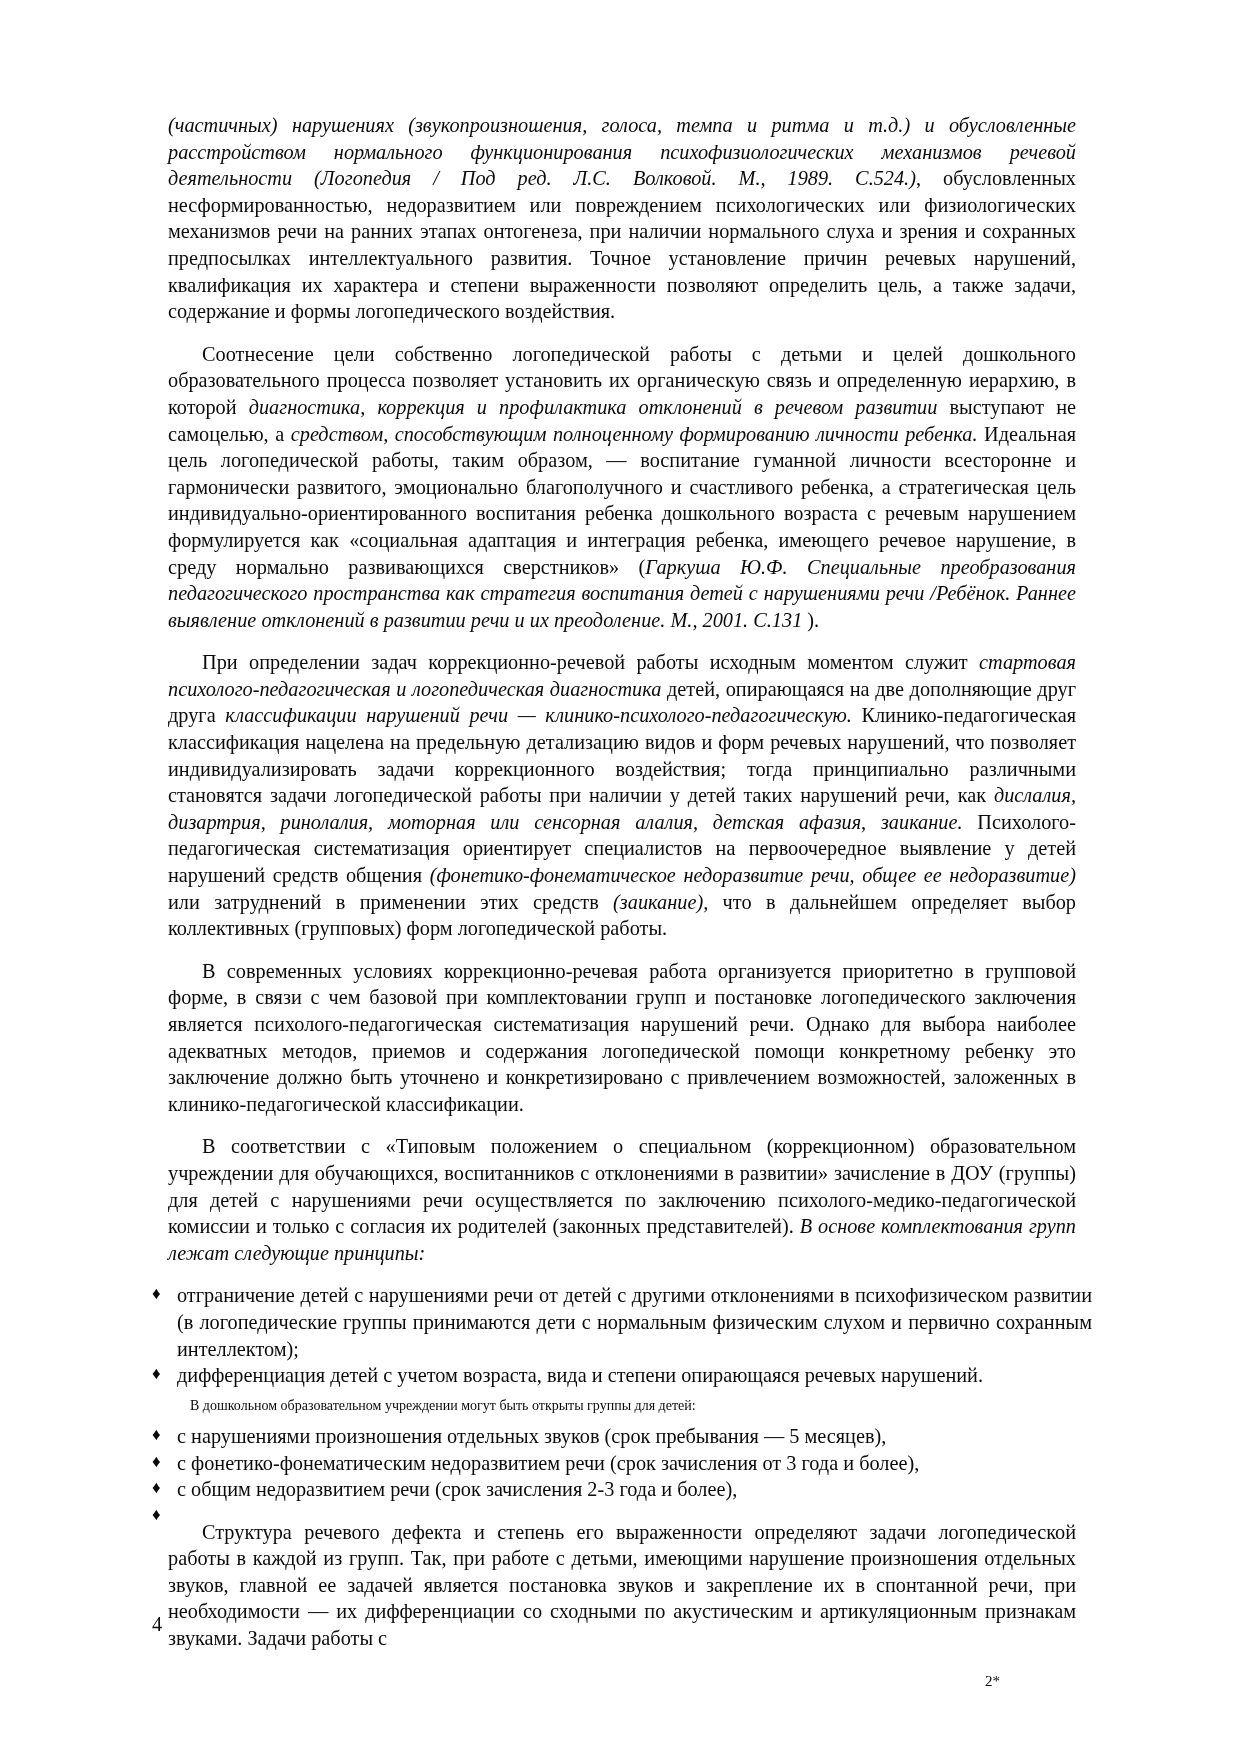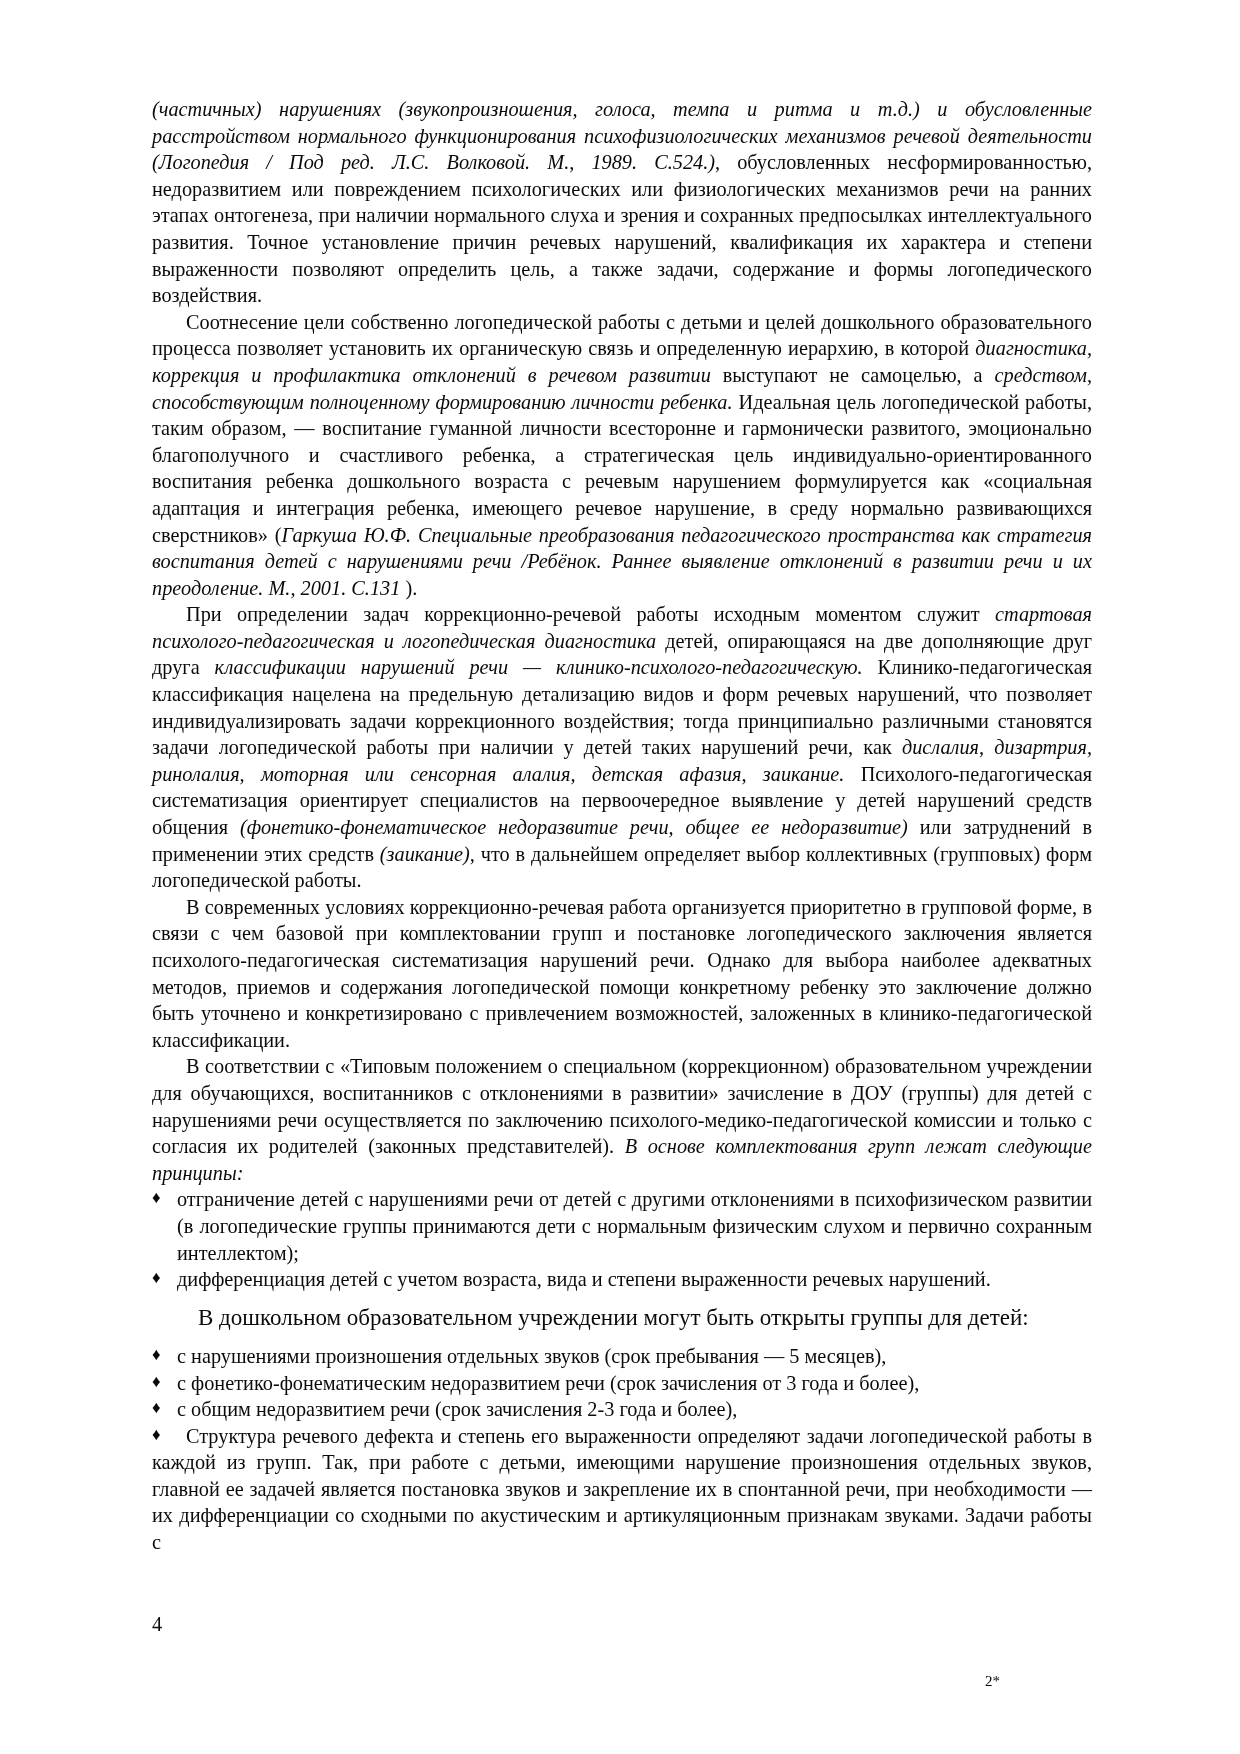--- a/index.html
+++ b/index.html
@@ -22,21 +22,21 @@
     height: 1754px;
     background: #ffffff;
   }
   .content {
     position: absolute;
     left: 152px;
     top: 96px;
     width: 940px;
   }
   p.para {
-    margin: 0;
+    margin: 16px;
     text-align: justify;
     text-justify: inter-word;
     font-size: 20.3px;
     line-height: 26.6px;
     text-indent: 34px;
     hyphens: none;
   }
   p.para.noindent {
     text-indent: 0;
   }
@@ -60,23 +60,23 @@
     position: absolute;
     left: 0px;
     top: -1px;
     font-size: 17px;
     line-height: 26.6px;
   }
   ul.bullets.tight li {
     line-height: 26.4px;
   }
   .midline {
-    margin: 12px;
+    margin: 4px;
     text-align: justify;
-    font-size: 23px;
+    font-size: 14px;
     line-height: 26.6px;
     text-indent: 34px;
   }
   .page-number {
     position: absolute;
     left: 152px;
     top: 1612px;
     font-size: 20.3px;
     line-height: 24px;
   }
@@ -101,21 +101,21 @@
     <p class="para"><span>Соотнесение цели собственно логопедической работы с детьми и целей дошкольного образовательного процесса позволяет установить их органическую связь и определенную иерархию, в которой </span><i>диагностика, коррекция и профилактика отклонений в речевом развитии</i><span> выступают не самоцелью, а </span><i>средством, способствующим полноценному формированию личности ребенка.</i><span> Идеальная цель логопедической работы, таким образом, — воспитание гуманной личности всесторонне и гармонически развитого, эмоционально благополучного и счастливого ребенка, а стратегическая цель индивидуально-ориентированного воспитания ребенка дошкольного возраста с речевым нарушением формулируется как «социальная адаптация и интеграция ребенка, имеющего речевое нарушение, в среду нормально развивающихся сверстников» (</span><i>Гаркуша Ю.Ф. Специальные преобразования педагогического пространства как стратегия воспитания детей с нарушениями речи /Ребёнок. Раннее выявление отклонений в развитии речи и их преодоление. М., 2001. С.131</i><span> ).</span></p>
 
     <p class="para"><span>При определении задач коррекционно-речевой работы исходным моментом служит </span><i>стартовая психолого-педагогическая и логопедическая диагностика</i><span> детей, опирающаяся на две дополняющие друг друга </span><i>классификации нарушений речи — клинико-психолого-педагогическую.</i><span> Клинико-педагогическая классификация нацелена на предельную детализацию видов и форм речевых нарушений, что позволяет индивидуализировать задачи коррекционного воздействия; тогда принципиально различными становятся задачи логопедической работы при наличии у детей таких нарушений речи, как </span><i>дислалия, дизартрия, ринолалия, моторная или сенсорная алалия, детская афазия, заикание.</i><span> Психолого-педагогическая систематизация ориентирует специалистов на первоочередное выявление у детей нарушений средств общения </span><i>(фонетико-фонематическое недоразвитие речи, общее ее недоразвитие)</i><span> или затруднений в применении этих средств </span><i>(заикание),</i><span> что в дальнейшем определяет выбор коллективных (групповых) форм логопедической работы.</span></p>
 
     <p class="para"><span>В современных условиях коррекционно-речевая работа организуется приоритетно в групповой форме, в связи с чем базовой при комплектовании групп и постановке логопедического заключения является психолого-педагогическая систематизация нарушений речи. Однако для выбора наиболее адекватных методов, приемов и содержания логопедической помощи конкретному ребенку это заключение должно быть уточнено и конкретизировано с привлечением возможностей, заложенных в клинико-педагогической классификации.</span></p>
 
     <p class="para"><span>В соответствии с «Типовым положением о специальном (коррекционном) образовательном учреждении для обучающихся, воспитанников с отклонениями в развитии» зачисление в ДОУ (группы) для детей с нарушениями речи осуществляется по заключению психолого-медико-педагогической комиссии и только с согласия их родителей (законных представителей). </span><i>В основе комплектования групп лежат следующие принципы:</i></p>
 
     <ul class="bullets">
       <li><span class="marker">♦</span><span>отграничение детей с нарушениями речи от детей с другими отклонениями в психофизическом развитии (в логопедические группы принимаются дети с нормальным физическим слухом и первично сохранным интеллектом);</span></li>
-      <li><span class="marker">♦</span><span>дифференциация детей с учетом возраста, вида и степени выраженности речевых нарушений.</span></li>
+      <li><span class="marker">♦</span><span>дифференциация детей с учетом возраста, вида и степени опирающаяся речевых нарушений.</span></li>
     </ul>
 
     <p class="midline"><span>В дошкольном образовательном учреждении могут быть открыты группы для детей:</span></p>
 
     <ul class="bullets tight">
       <li><span class="marker">♦</span><span>с нарушениями произношения отдельных звуков (срок пребывания — 5 месяцев),</span></li>
       <li><span class="marker">♦</span><span>с фонетико-фонематическим недоразвитием речи (срок зачисления от 3 года и более),</span></li>
       <li><span class="marker">♦</span><span>с общим недоразвитием речи (срок зачисления 2-3 года и более),</span></li>
       <li><span class="marker">♦</span></li>
     </ul>

